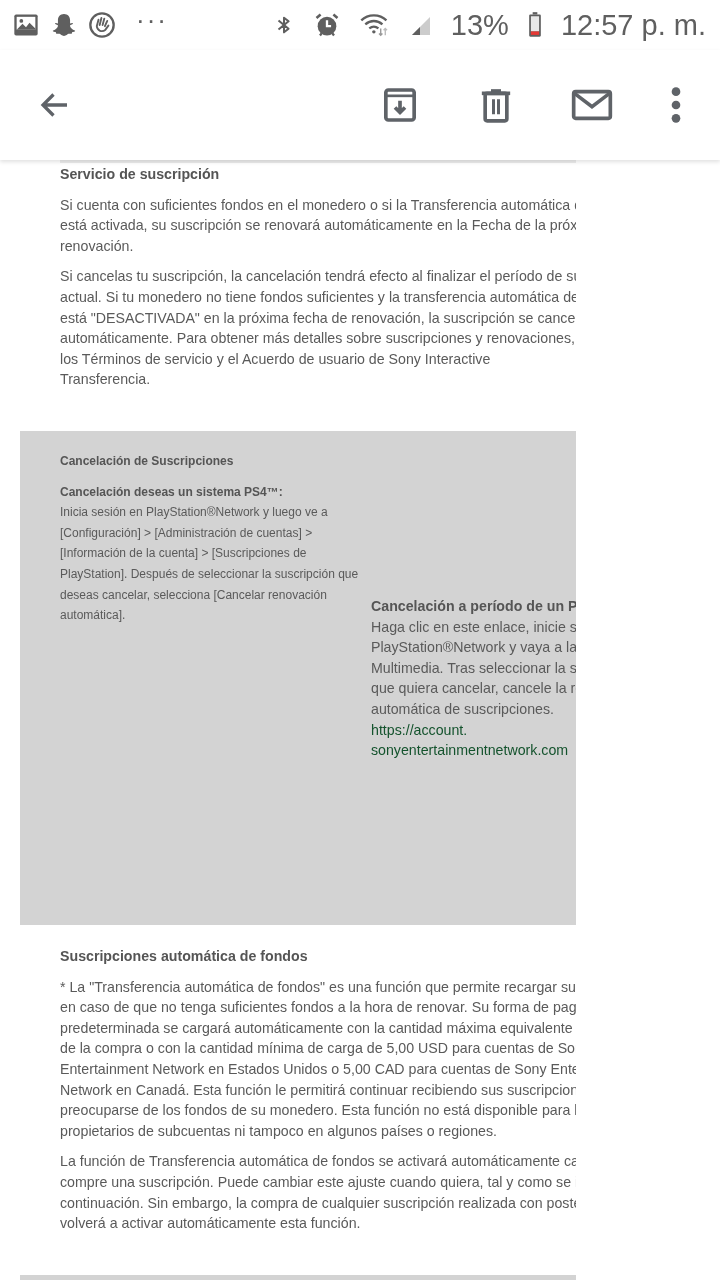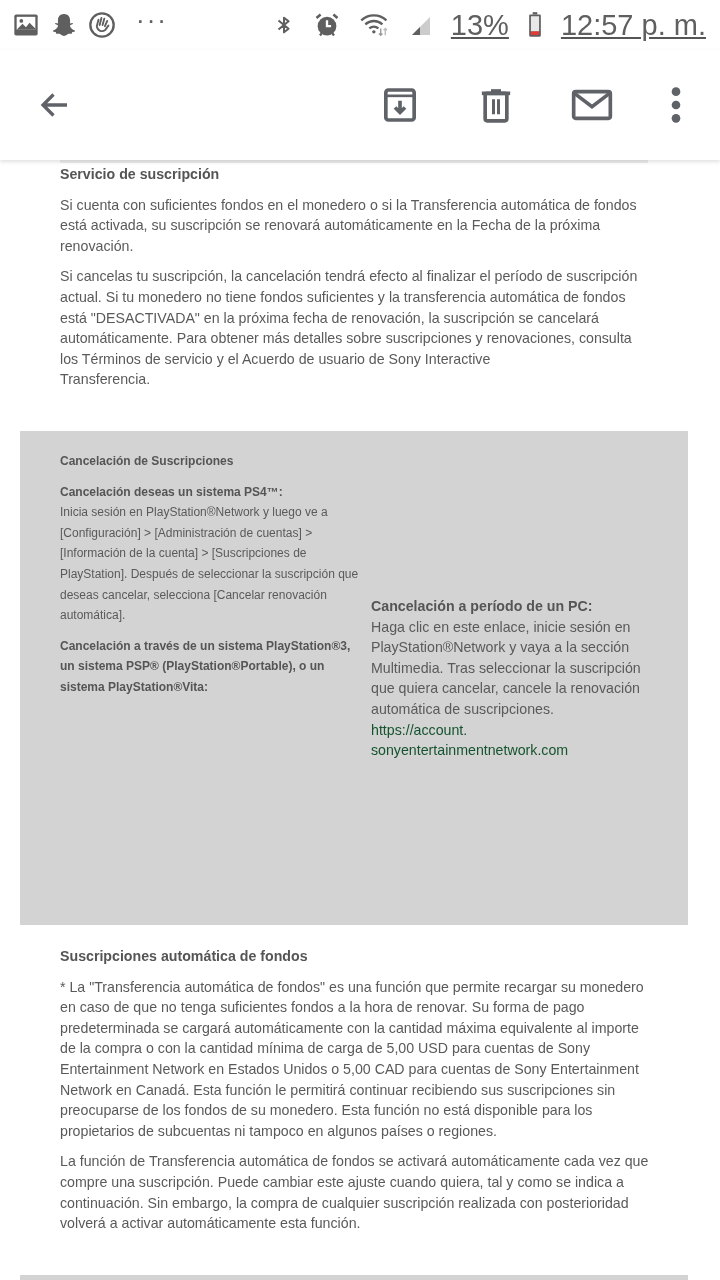--- a/index.html
+++ b/index.html
@@ -2,34 +2,34 @@
 <html><head>
   <meta charset="utf-8">
   <style>
     * { box-sizing: border-box; margin: 0; padding: 0; }
     html, body { width: 720px; height: 1280px; overflow: hidden; background: #ffffff; }
     body { font-family: "Liberation Sans", sans-serif; color: #555555; position: relative; }
 
     
     .status-bar { position: absolute; left: 0; top: 0; width: 720px; height: 50px; background: #ffffff; }
     .sb-left { position: absolute; left: 12px; top: 9px; height: 32px; display: flex; align-items: center; gap: 10px; }
-    .sb-right { position: absolute; right: 14px; top: 7px; height: 36px; display: flex; align-items: center; gap: 18px; text-decoration: underline; }
+    .sb-right { position: absolute; right: 14px; top: 7px; height: 36px; display: flex; align-items: center; gap: 18px; }
     .sb-icon { width: 28px; height: 28px; display: inline-block; }
     .sb-icon svg { width: 100%; height: 100%; display: block; }
     .sb-text { font-family: "Liberation Sans", sans-serif; font-size: 29px; color: #5f5f5f; letter-spacing: 0px; }
     .sb-dots { font-size: 26px; color: #5f5f5f; letter-spacing: 2px; margin-left: 10px; margin-top: -10px; }
 
     
     .app-bar { position: absolute; left: 0; top: 50px; width: 720px; height: 110px; background: #ffffff;
       box-shadow: 0 2px 4px rgba(0,0,0,0.12); z-index: 5; }
     .ab-btn { position: absolute; top: 27px; width: 56px; height: 56px; display: flex; align-items: center; justify-content: center; }
     .ab-btn svg { display: block; }
 
     
-    .content { position: absolute; left: 0; top: 160px; width: 720px; height: 1120px; overflow: hidden; }
+    .content { position: absolute; left: 0; top: 160px; width: 576px; height: 1120px; overflow: hidden; }
     .top-line { position: absolute; left: 60px; top: 0; width: 588px; height: 3px; background: #ececec; }
     .section { position: absolute; left: 60px; width: 590px; font-size: 14.2px; line-height: 20.6px; color: #5a5a5a; }
     .heading { font-weight: bold; color: #555555; }
     .para { margin-top: 10px; }
 
     .gray-box { position: absolute; left: 20px; top: 271px; width: 668px; height: 494px; background: #d3d3d3; }
     .col-left { position: absolute; left: 40px; top: 20px; width: 300px; font-size: 12px; line-height: 20.6px; color: #5a5a5a; }
     .col-right { position: absolute; left: 351px; top: 165px; width: 290px; font-size: 14.2px; line-height: 20.6px; color: #5a5a5a; }
     .link { color: #14532d; text-decoration: none; }
 
@@ -148,21 +148,20 @@
     <p class="para">Si cuenta con suficientes fondos en el monedero o si la Transferencia automática de fondos está activada, su suscripción se renovará automáticamente en la Fecha de la próxima renovación.</p>
     <p class="para">Si cancelas tu suscripción, la cancelación tendrá efecto al finalizar el período de suscripción actual. Si tu monedero no tiene fondos suficientes y la transferencia automática de fondos está "DESACTIVADA" en la próxima fecha de renovación, la suscripción se cancelará automáticamente. Para obtener más detalles sobre suscripciones y renovaciones, consulta los Términos de servicio y el Acuerdo de usuario de Sony Interactive</p>
     <p>Transferencia.</p>
   </div>
 
   <div class="gray-box">
     <div class="col-left">
       <div class="heading">Cancelación de Suscripciones</div>
       <div class="para heading">Cancelación deseas un sistema PS4™:</div>
       <div>Inicia sesión en PlayStation®Network y luego ve a [Configuración] &gt; [Administración de cuentas] &gt; [Información de la cuenta] &gt; [Suscripciones de PlayStation]. Después de seleccionar la suscripción que deseas cancelar, selecciona [Cancelar renovación automática].</div>
-      <div class="para heading">Cancelación a través de un sistema PlayStation®3, un sistema PSP® (PlayStation®Portable), o un sistema PlayStation®Vita:</div>
     </div>
     <div class="col-right">
       <div class="heading">Cancelación a período de un PC:</div>
       <div>Haga clic en este enlace, inicie sesión en PlayStation®Network y vaya a la sección Multimedia. Tras seleccionar la suscripción que quiera cancelar, cancele la renovación automática de suscripciones.</div>
       <a class="link">
         <span>https://account.</span><br>
         <span>sonyentertainmentnetwork.com</span>
       </a>
     </div>
   </div>

